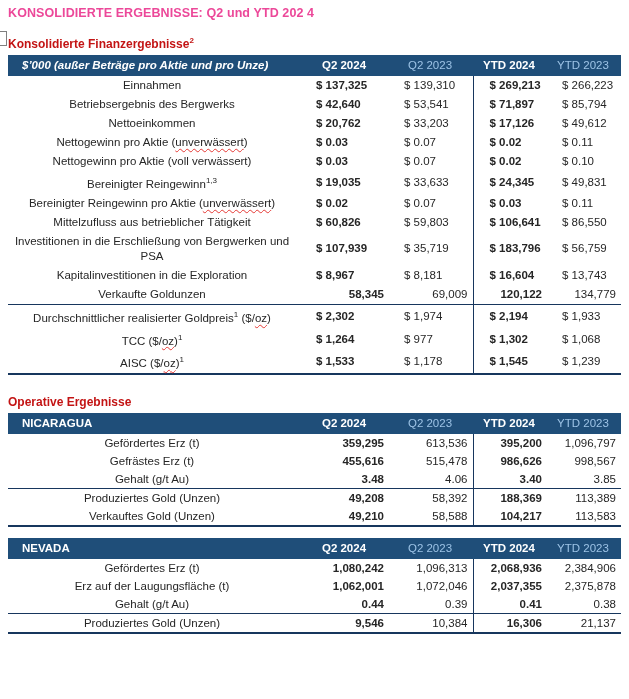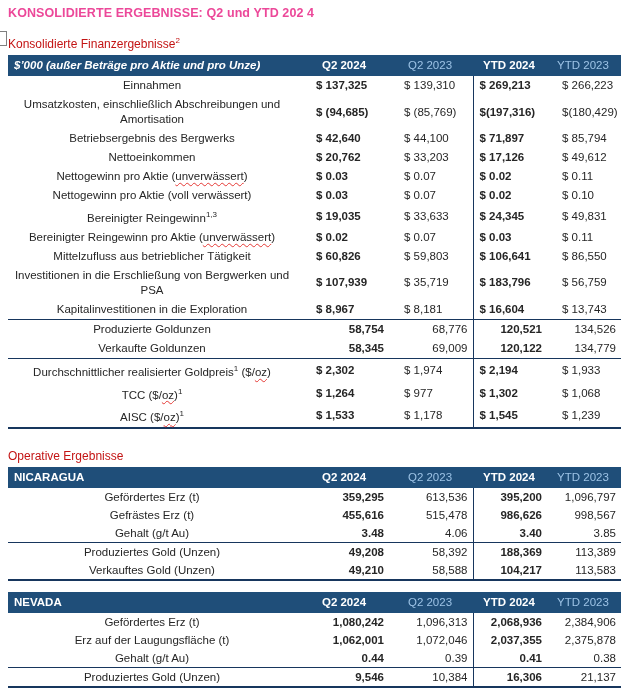--- a/index.html
+++ b/index.html
@@ -7,51 +7,51 @@
     width: 629px; height: 699px; background: #ffffff; overflow: hidden;
     font-family: "Liberation Sans", sans-serif; color: #222222; position: relative;
   }
   .content { padding: 5px 8px 0 8px; }
 
   .doc-title {
     color: #ec4899; font-weight: bold; font-size: 12.5px; line-height: 15px;
     margin: 1px 0 12px 0; letter-spacing: 0.1px;
   }
   .section-heading {
-    color: #C31414; font-weight: normal; font-size: 12px; line-height: 15px;
+    color: #C31414; font-weight: bold; font-size: 12px; line-height: 15px;
     margin: 0 0 3px 0;
   }
   .section-heading sup, .lbl sup { font-size: 8px; }
 
   table { border-collapse: collapse; table-layout: fixed; width: 613px; }
   table.bordered { border-bottom: 2px solid #17365D; }
 
   col.c-label { width: 293px; }
   col.c-q24 { width: 88px; }
   col.c-q23 { width: 84px; }
   col.c-y24 { width: 74px; }
   col.c-y23 { width: 74px; }
 
   thead th {
     background: #1F4E79; color: #ffffff; font-size: 11.5px; line-height: 15px;
     padding: 3px 5px 3px 3px; white-space: nowrap;
   }
-  th.h-label { text-align: left; font-weight: bold; padding-left: 6px; }
+  th.h-label { text-align: left; font-weight: bold; padding-left: 14px; }
   th.h-label.italic { font-style: italic; }
   th.h-num { font-weight: bold; }
   th.h-num.muted { color: #9DC3E6; font-weight: normal; }
 
   td {
     font-size: 11.5px; line-height: 15px; padding: 2px 5px 2px 2px;
     vertical-align: middle; color: #262626;
   }
   .op-table td { line-height: 14px; }
   td.lbl { text-align: center; padding-left: 3px; padding-right: 8px; }
   td.money { text-align: left; padding-left: 15px; }
-  td.money.c2 { padding-left: 6px; }
+  td.money.c2 { padding-left: 16px; }
   td.count { text-align: right; padding-right: 5px; }
   td.b { font-weight: bold; }
   td.c2 { border-left: 1px solid #17365D; }
   tr.sep td { border-top: 1px solid #17365D; }
 
   .fin-table { margin-bottom: 0; }
   .gap-lg { height: 20px; }
   .gap-md { height: 11px; }
 
   .squiggle {
@@ -96,30 +96,23 @@
     </thead>
     <tbody id="financial-body">
         <tr>
           <td class="lbl">Einnahmen</td>
           <td class="money c0 b">$ 137,325</td>
           <td class="money c1">$ 139,310</td>
           <td class="money c2 b">$ 269,213</td>
           <td class="money c3">$ 266,223</td>
         </tr>
         <tr>
-          <td class="lbl">Umsatzkosten, einschließlich Abschreibungen und Amortisation</td>
-          <td class="money c0 b">$ (94,685)</td>
-          <td class="money c1">$ (85,769)</td>
-          <td class="money c2 b">$(197,316)</td>
-          <td class="money c3">$(180,429)</td>
-        </tr>
-        <tr>
           <td class="lbl">Betriebsergebnis des Bergwerks</td>
           <td class="money c0 b">$ 42,640</td>
-          <td class="money c1">$ 44,100</td>
+          <td class="money c1">$ 53,541</td>
           <td class="money c2 b">$ 71,897</td>
           <td class="money c3">$ 85,794</td>
         </tr>
         <tr>
           <td class="lbl">Nettoeinkommen</td>
           <td class="money c0 b">$ 20,762</td>
           <td class="money c1">$ 33,203</td>
           <td class="money c2 b">$ 17,126</td>
           <td class="money c3">$ 49,612</td>
         </tr>
@@ -164,27 +157,20 @@
           <td class="money c1">$ 35,719</td>
           <td class="money c2 b">$ 183,796</td>
           <td class="money c3">$ 56,759</td>
         </tr>
         <tr>
           <td class="lbl">Kapitalinvestitionen in die Exploration</td>
           <td class="money c0 b">$ 8,967</td>
           <td class="money c1">$ 8,181</td>
           <td class="money c2 b">$ 16,604</td>
           <td class="money c3">$ 13,743</td>
-        </tr>
-        <tr class="sep">
-          <td class="lbl">Produzierte Goldunzen</td>
-          <td class="count c0 b">58,754</td>
-          <td class="count c1">68,776</td>
-          <td class="count c2 b">120,521</td>
-          <td class="count c3">134,526</td>
         </tr>
         <tr>
           <td class="lbl">Verkaufte Goldunzen</td>
           <td class="count c0 b">58,345</td>
           <td class="count c1">69,009</td>
           <td class="count c2 b">120,122</td>
           <td class="count c3">134,779</td>
         </tr>
         <tr class="sep">
           <td class="lbl">Durchschnittlicher realisierter Goldpreis<sup>1</sup> ($/<span class="squiggle">oz</span>)</td>

